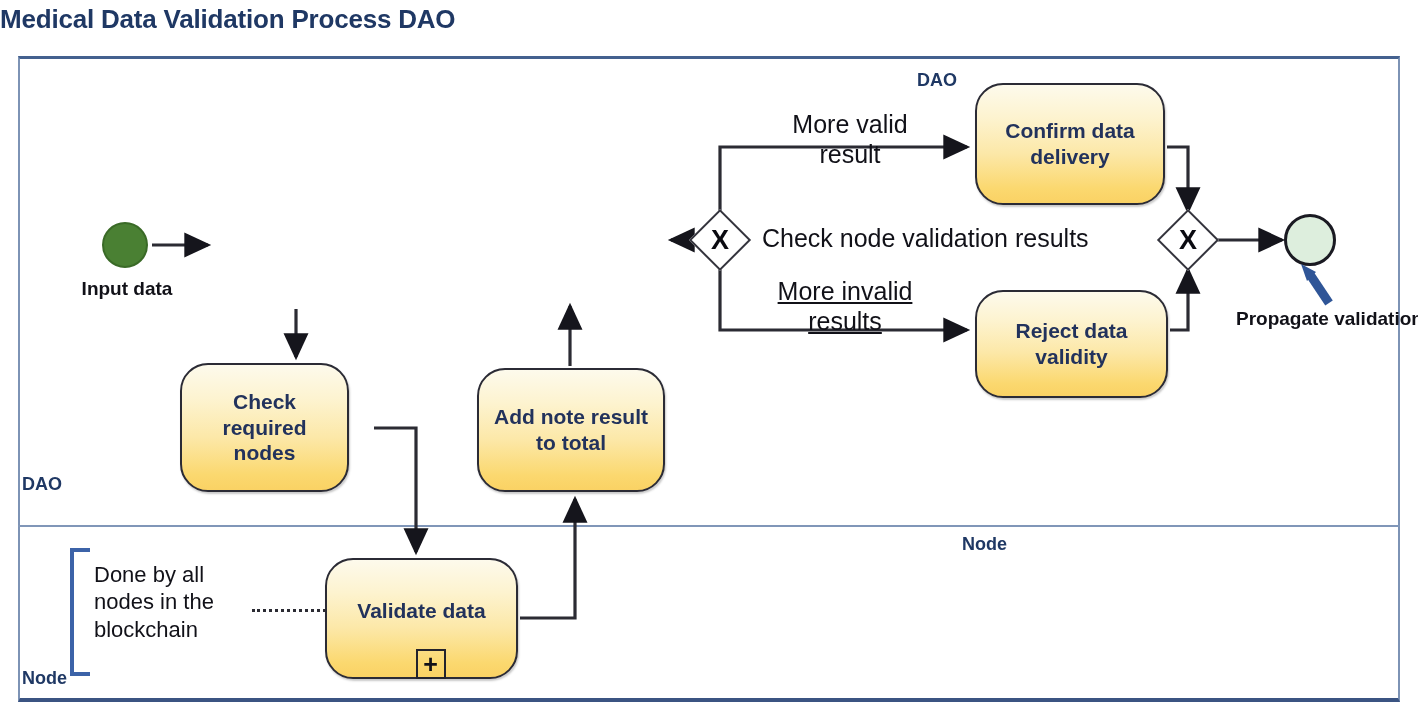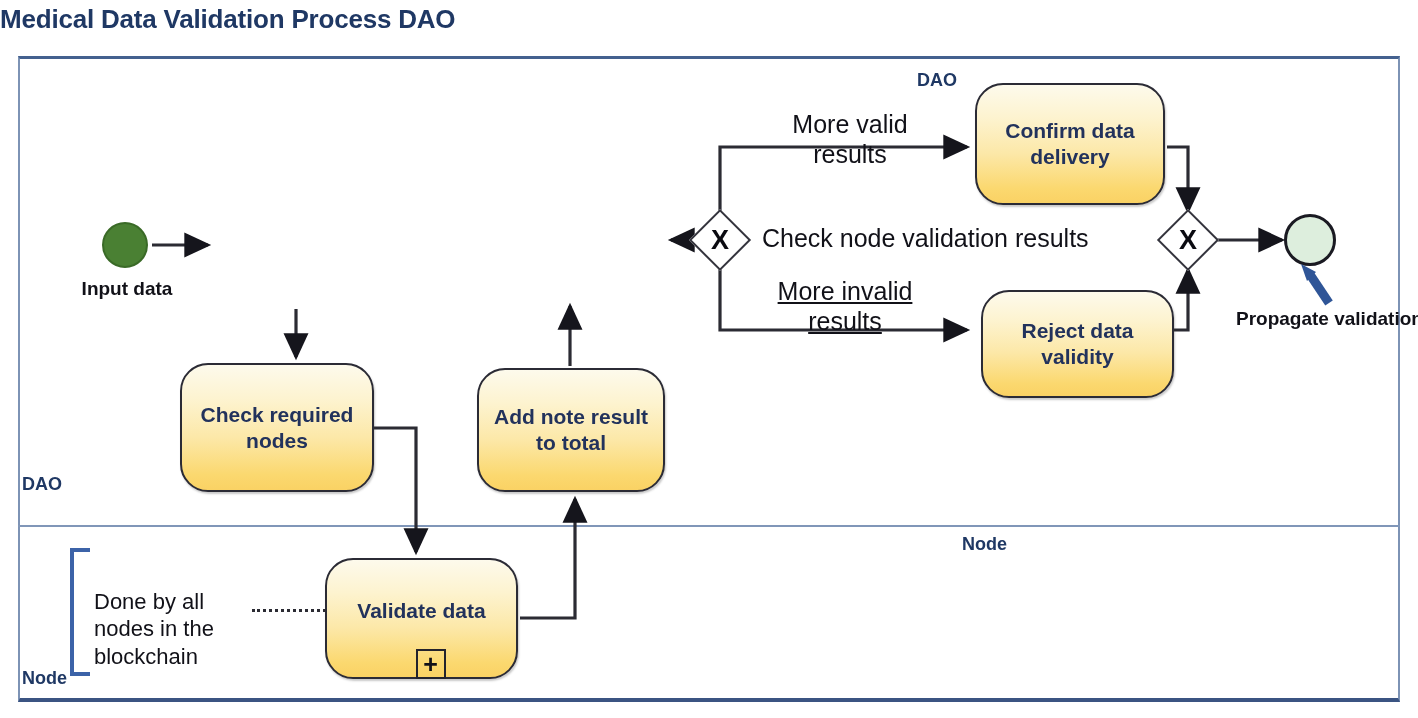--- a/index.html
+++ b/index.html
@@ -281,21 +281,21 @@
   <svg class="end-pointer" viewBox="0 0 40 44" xmlns="http://www.w3.org/2000/svg">
     <path d="M33,41 L13,11" stroke="#2f5597" stroke-width="9" stroke-linecap="butt"></path>
     <path d="M5,2 L20,10 L11,19 z" fill="#2f5597"></path>
   </svg>
 
   <div class="event-caption" style="left:1236px; top:308px; width:150px;">Propagate
 validation
 results</div>
 
 
-  <div class="task" style="left:180px; top:363px; width:194px; height:129px;">
+  <div class="task" style="left:180px; top:363px; width:169px; height:129px;">
     <span class="task-label">Check
 required
 nodes</span>
   </div>
 
   <div class="task" style="left:325px; top:558px; width:193px; height:121px;">
     <span class="task-label" style="transform:translateY(-8px);">Validate
 data</span>
     <span class="subprocess-marker">+</span>
   </div>
@@ -306,38 +306,38 @@
 total</span>
   </div>
 
 
   <div class="task" style="left:975px; top:83px; width:190px; height:122px;">
     <span class="task-label">Confirm
 data
 delivery</span>
   </div>
 
-  <div class="task" style="left:975px; top:290px; width:193px; height:108px;margin-left:6px;">
+  <div class="task" style="left:975px; top:290px; width:193px; height:108px;">
     <span class="task-label">Reject data
 validity</span>
   </div>
 
   <div class="gateway" style="left:698px; top:218px;"></div>
   <div class="gateway-x" style="left:698px; top:218px;">X</div>
 
   <div class="gateway" style="left:1166px; top:218px;"></div>
   <div class="gateway-x" style="left:1166px; top:218px;">X</div>
 
   <div class="flow-label" style="left:740px; top:110px; width:220px;">More valid
-results</div>
+result</div>
 
   <div class="flow-label" style="left:730px; top:277px; width:230px;text-decoration:underline;">More invalid
 results</div>
 
   <div class="flow-label gw-label" style="left:762px; top:224px;">Check node validation results</div>
 
   <div class="annotation-bracket"></div>
-  <div class="annotation-text" style="left:94px; top:588px; width:170px;">Done by all
+  <div class="annotation-text" style="left:94px; top:561px; width:170px;">Done by all
 nodes in the
 blockchain</div>
   <div class="annotation-dotted"></div>
 
 </div>
 
 </body></html>

